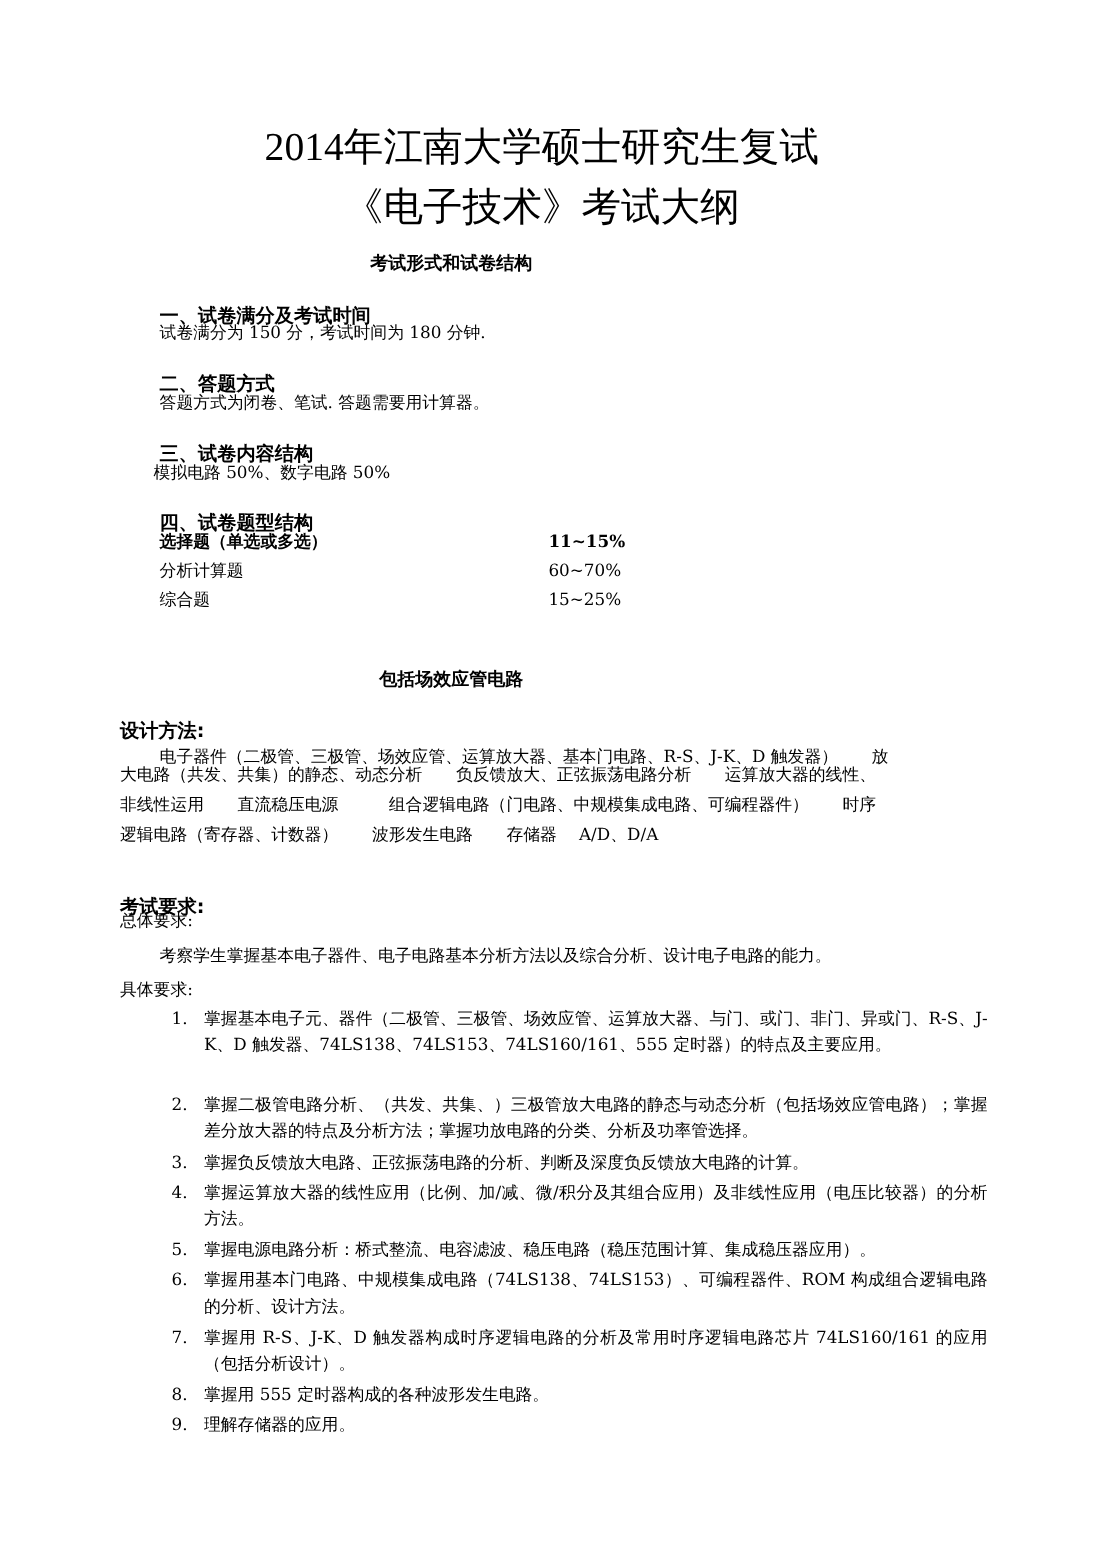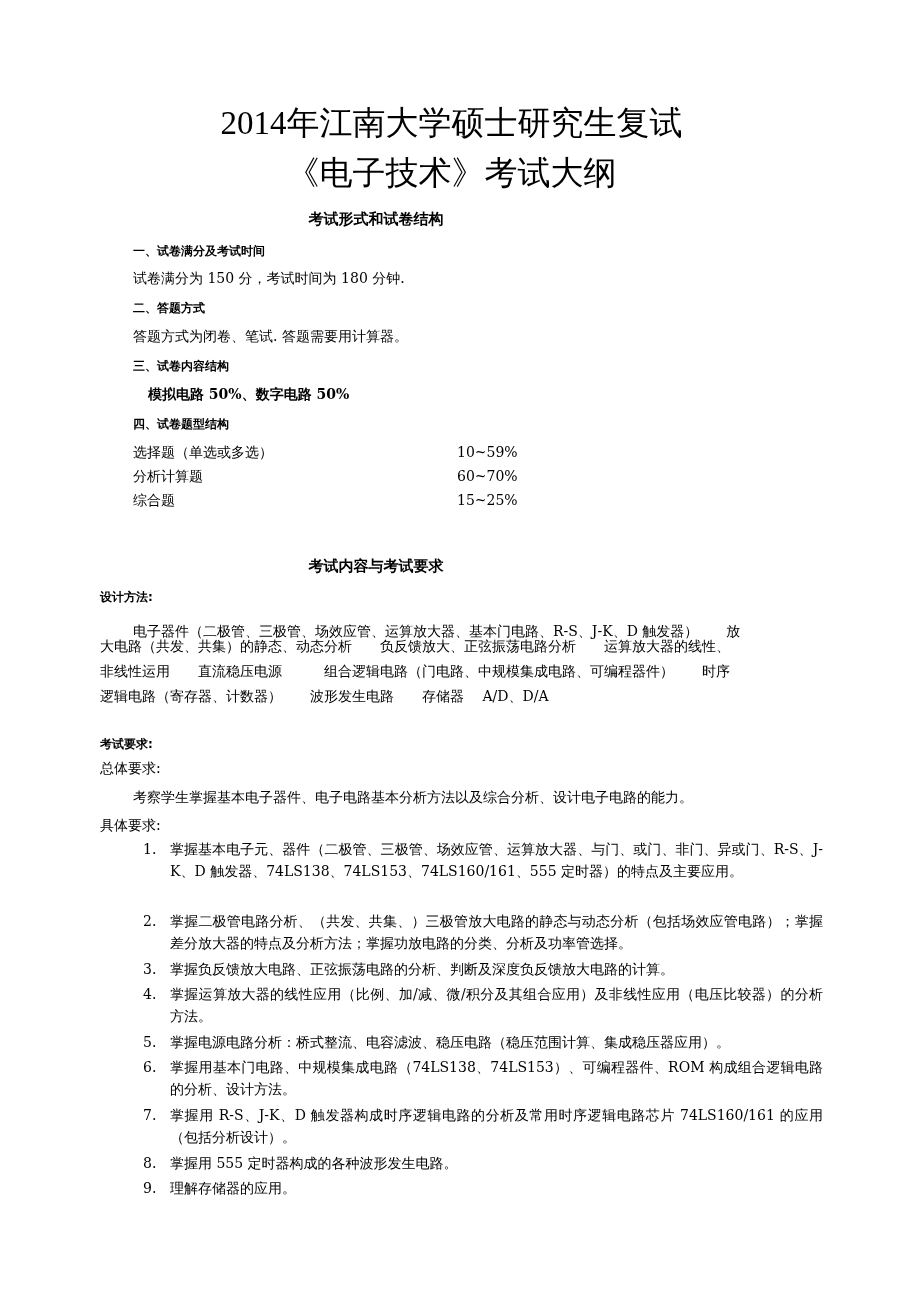--- a/index.html
+++ b/index.html
@@ -2,21 +2,21 @@
 <html><head>
 <meta charset="utf-8">
 <style>
   html, body { margin: 0; padding: 0; background: #ffffff; }
   body { width: 920px; height: 1302px; position: relative; overflow: hidden;
          font-family: "DejaVu Serif", "Liberation Serif", serif; color: #000; }
   .title { position: absolute; left: 0; width: 903px; text-align: center;
            font-family: "Liberation Serif", "DejaVu Serif", serif; font-size: 33px; line-height: 40px; }
   .h-center { position: absolute; left: 0; width: 752px; text-align: center;
               font-family: "DejaVu Sans", sans-serif; font-weight: bold; font-size: 15px; line-height: 20px; }
-  .h { position: absolute; font-family: "DejaVu Sans", sans-serif; font-weight: bold; font-size: 12px; line-height: 20px; white-space: nowrap; }
+  .h { position: absolute; font-family: "DejaVu Sans", sans-serif; font-weight: bold; font-size: 16px; line-height: 20px; white-space: nowrap; margin-top: 12px; }
   .t { position: absolute; font-size: 14px; line-height: 20px; white-space: nowrap; }
   .row { position: absolute; left: 133px; width: 400px; font-size: 14px; line-height: 20px; }
   .row .pct { position: absolute; left: 324px; top: 0; }
   .item { position: absolute; left: 143px; width: 680px; font-size: 14px; line-height: 22px; }
   .item .num { position: absolute; left: 0; top: 0; }
   .item .txt { display: block; padding-left: 27px; text-align: justify; }
 </style>
 </head>
 <body>
 
@@ -25,38 +25,38 @@
 
 <div class="h-center" style="top:209px;">考试形式和试卷结构</div>
 
 <div class="h" style="left:133px; top:241px;">一、试卷满分及考试时间</div>
 <div class="t" style="left:133px; top:268px;">试卷满分为 150 分，考试时间为 180 分钟.</div>
 
 <div class="h" style="left:133px; top:298px;">二、答题方式</div>
 <div class="t" style="left:133px; top:326px;">答题方式为闭卷、笔试. 答题需要用计算器。</div>
 
 <div class="h" style="left:133px; top:356px;">三、试卷内容结构</div>
-<div class="t" style="left:148px; top:384px;font-weight:bold;">模拟电路 50%、数字电路 50%</div>
+<div class="t" style="left:128px; top:384px;">模拟电路 50%、数字电路 50%</div>
 
 <div class="h" style="left:133px; top:414px;">四、试卷题型结构</div>
 
-<div class="row" style="top:442px;">
+<div class="row" style="top:442px;font-weight:bold;">
   <span>选择题（单选或多选）</span>
-  <span class="pct">10~59%</span>
+  <span class="pct">11~15%</span>
 </div>
 <div class="row" style="top:466px;">
   <span>分析计算题</span>
   <span class="pct">60~70%</span>
 </div>
 <div class="row" style="top:490px;">
   <span>综合题</span>
   <span class="pct">15~25%</span>
 </div>
 
-<div class="h-center" style="top:556px;">考试内容与考试要求</div>
+<div class="h-center" style="top:556px;">包括场效应管电路</div>
 
 <div class="h" style="left:100px; top:587px;">设计方法:</div>
 
 <div class="t" style="left:133px; top:621px;text-align:center;">电子器件（二极管、三极管、场效应管、运算放大器、基本门电路、R-S、J-K、D 触发器）　　放</div>
 <div class="t" style="left:100px; top:636px;">大电路（共发、共集）的静态、动态分析　　负反馈放大、正弦振荡电路分析　　运算放大器的线性、</div>
 <div class="t" style="left:100px; top:661px;text-align:center;">非线性运用　　直流稳压电源　　　组合逻辑电路（门电路、中规模集成电路、可编程器件）　　时序</div>
 <div class="t" style="left:100px; top:686px;">逻辑电路（寄存器、计数器）　　波形发生电路　　存储器　 A/D、D/A</div>
 
 <div class="h" style="left:100px; top:734px;">考试要求:</div>
 <div class="t" style="left:100px; top:758px;">总体要求:</div>

